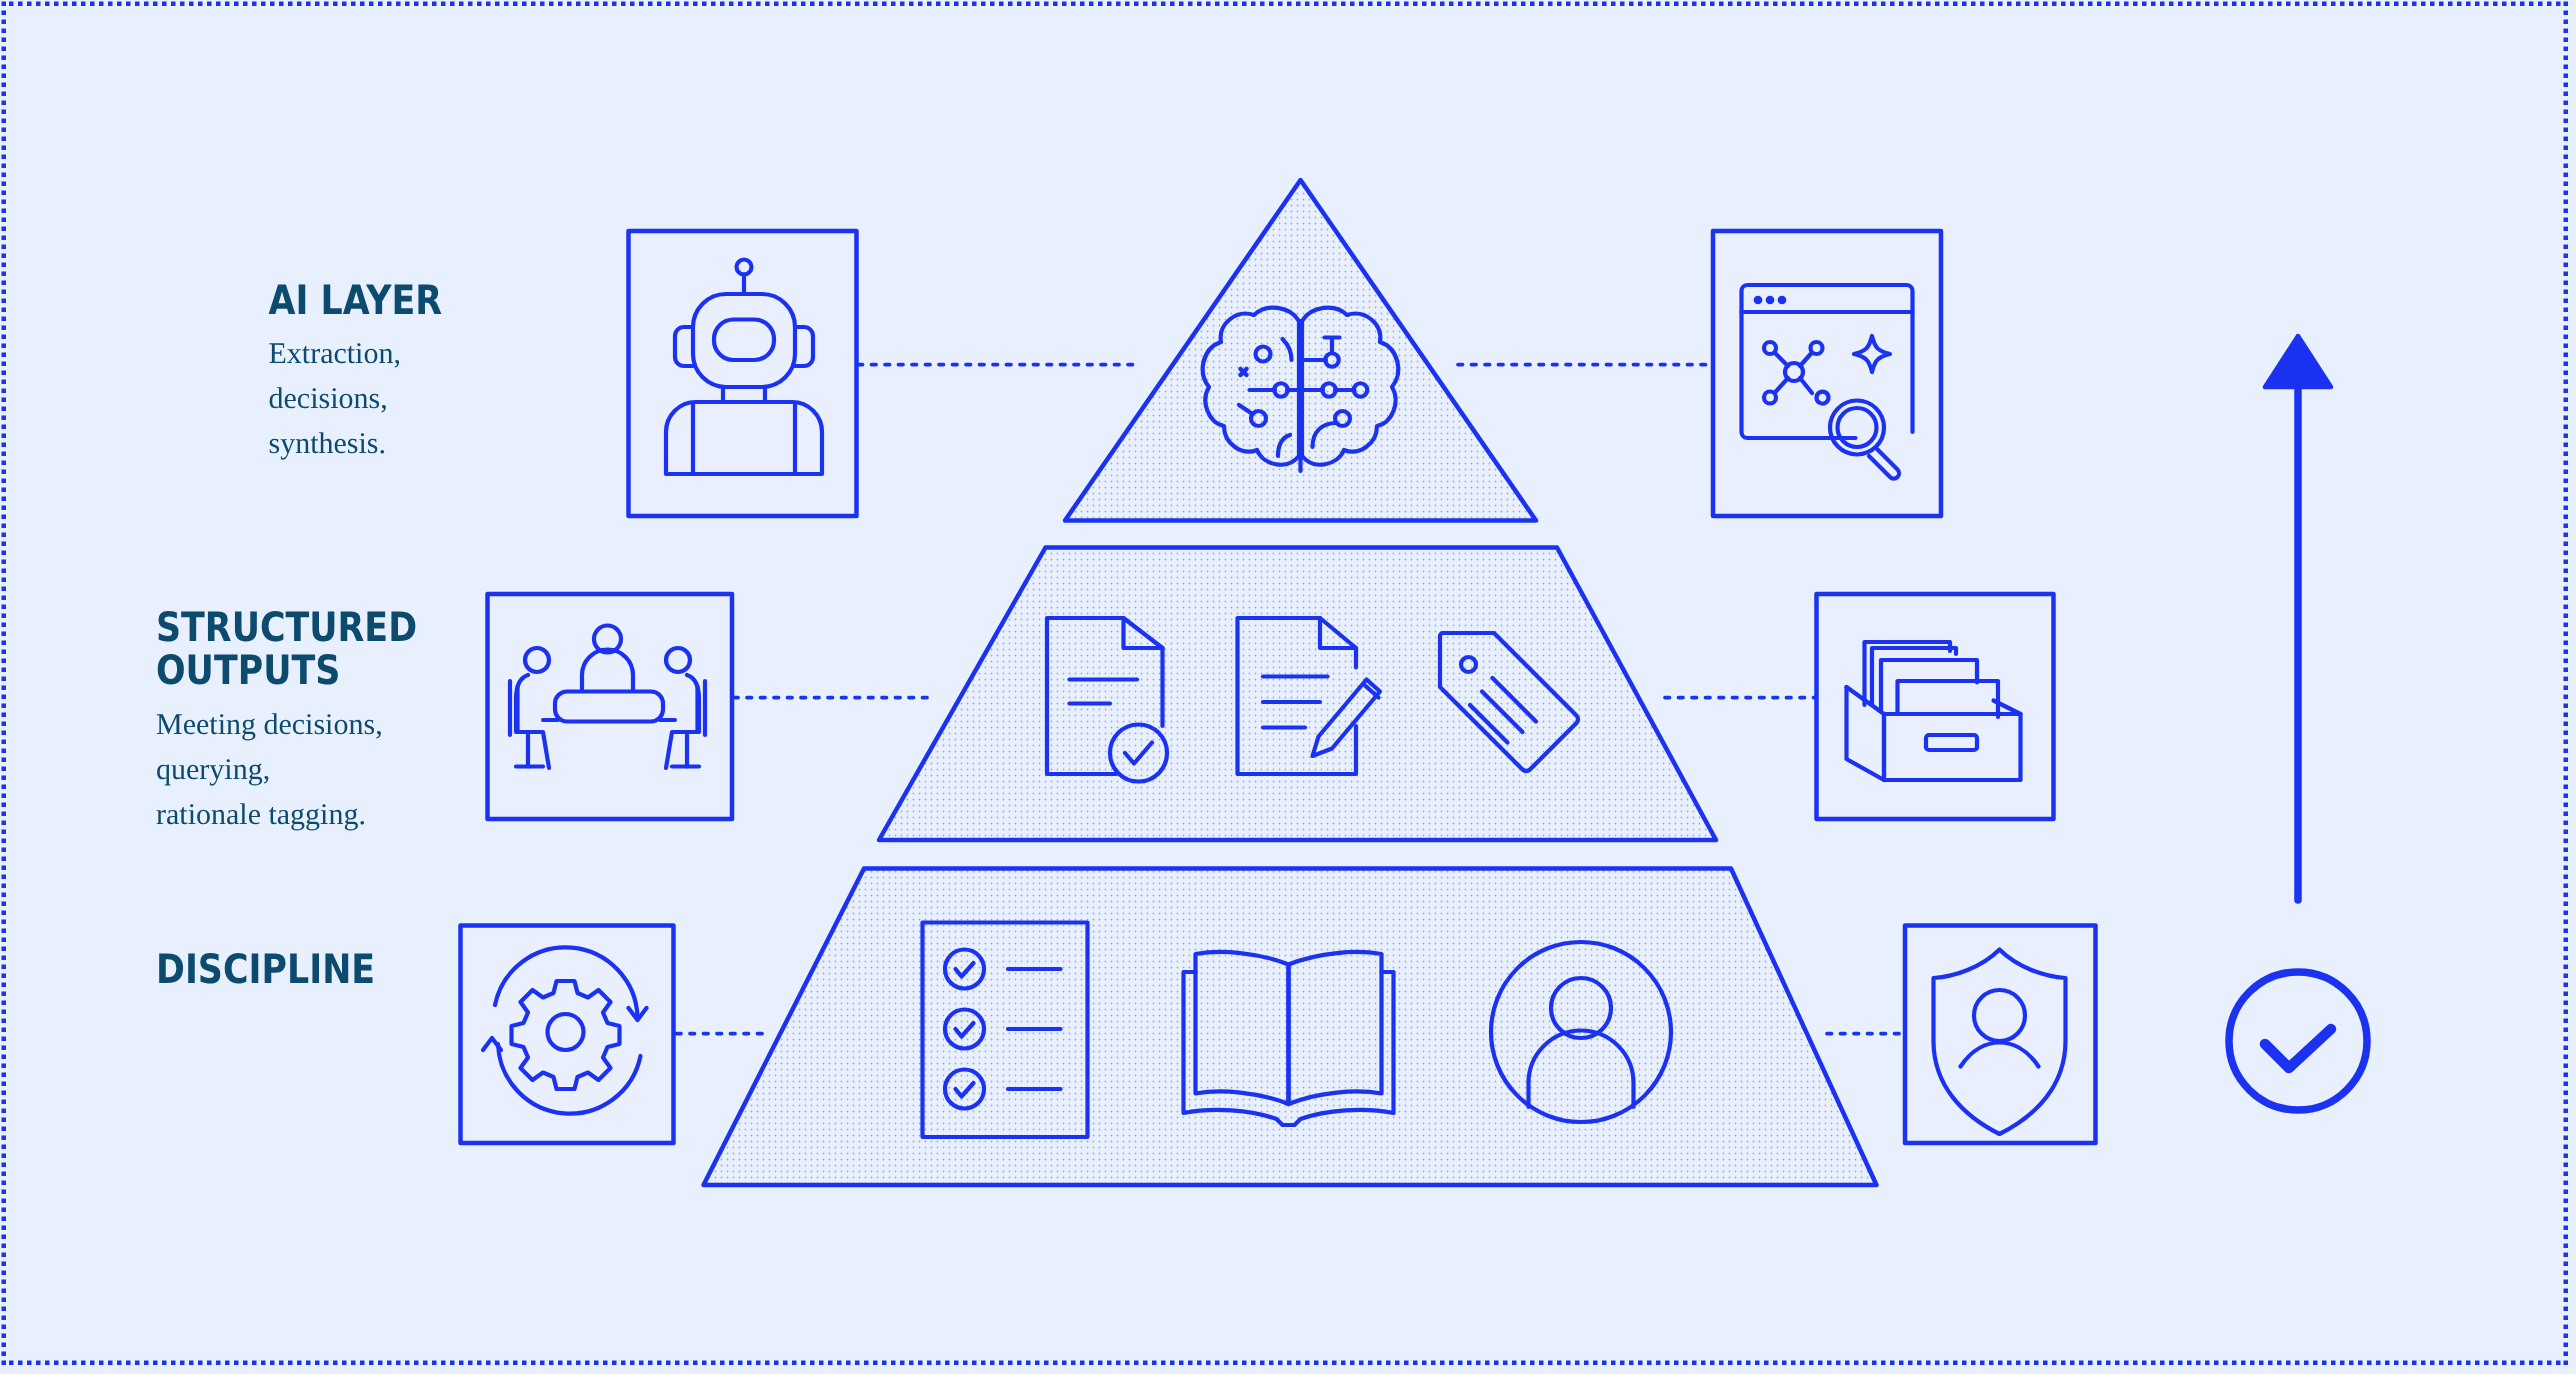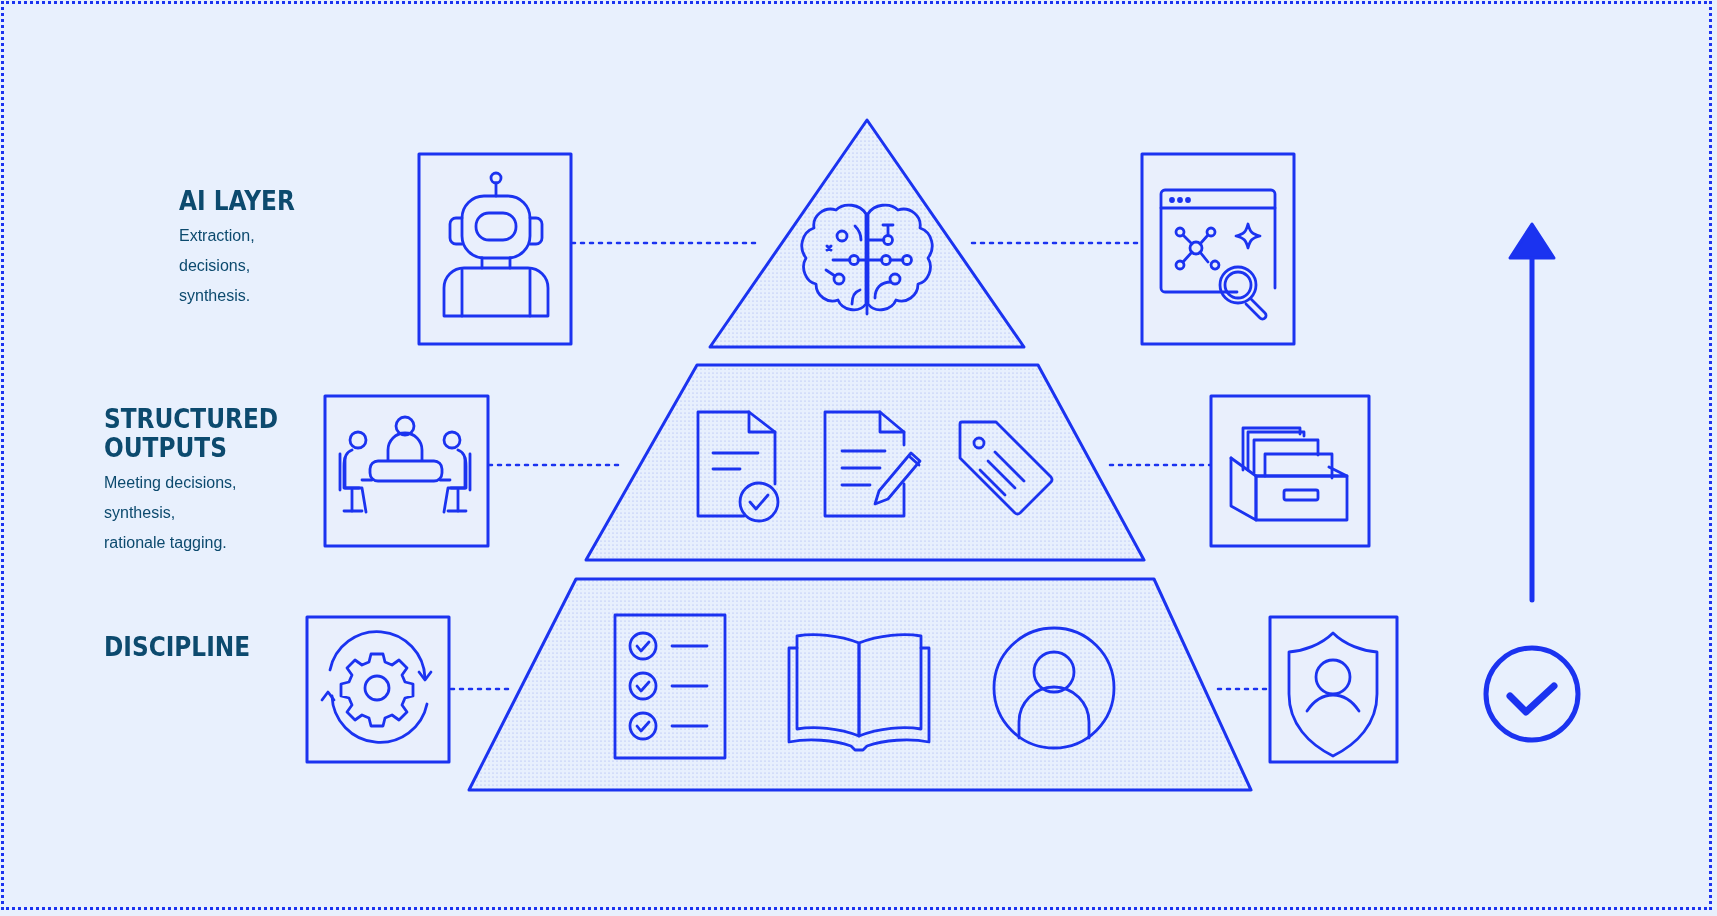--- a/index.html
+++ b/index.html
@@ -1,20 +1,20 @@
 <!DOCTYPE html>
 <html><head>
 <meta charset="utf-8">
 <style>
   html,body{margin:0;padding:0;}
   body{width:1717px;height:916px;background:#e8f0fd;position:relative;overflow:hidden;font-family:"Liberation Sans",sans-serif;}
   .frame{position:absolute;left:1px;top:1px;width:1711px;height:909px;border:3px dotted #1b33f0;box-sizing:border-box;}
   .label{position:absolute;color:#0c4a6e;}
   .label h2{margin:0;font-size:27px;font-weight:600;line-height:29px;letter-spacing:0;font-family:"DejaVu Sans",sans-serif;transform:scaleX(0.86);transform-origin:left;}
-  .label p{margin:6px 0 0 0;font-size:16px;line-height:30px;font-family:Liberation Sans, sans-serif;}
+  .label p{margin:6px 0 0 0;font-size:20px;line-height:30px;font-family:Liberation Serif, serif;}
   .label p span{display:block;}
   svg.main{position:absolute;left:0;top:0;}
 </style>
 </head>
 <body>
 
 <div class="frame"></div>
 
 <div class="label" style="left:179px;top:186px;">
   <h2>AI LAYER</h2>
@@ -25,21 +25,21 @@
   </p>
 </div>
 
 <div class="label" style="left:104px;top:404px;">
   <h2>
     <span style="display:block">STRUCTURED</span>
     <span style="display:block">OUTPUTS</span>
   </h2>
   <p>
     <span>Meeting decisions,</span>
-    <span>synthesis,</span>
+    <span>querying,</span>
     <span>rationale tagging.</span>
   </p>
 </div>
 
 <div class="label" style="left:86px;top:632px;margin-left:18px;">
   <h2>DISCIPLINE</h2>
 </div>
 
 <svg class="main" width="1717" height="916" viewBox="0 0 1717 916" xmlns="http://www.w3.org/2000/svg" fill="none" stroke="#1b33f0" stroke-width="3" stroke-linecap="round" stroke-linejoin="round">
   <defs>

